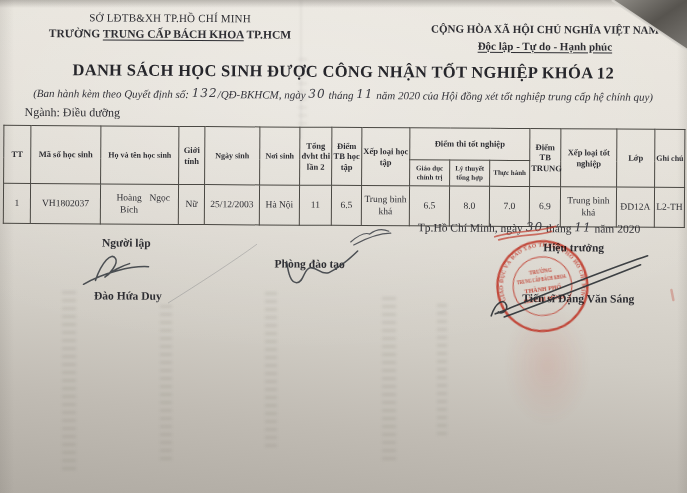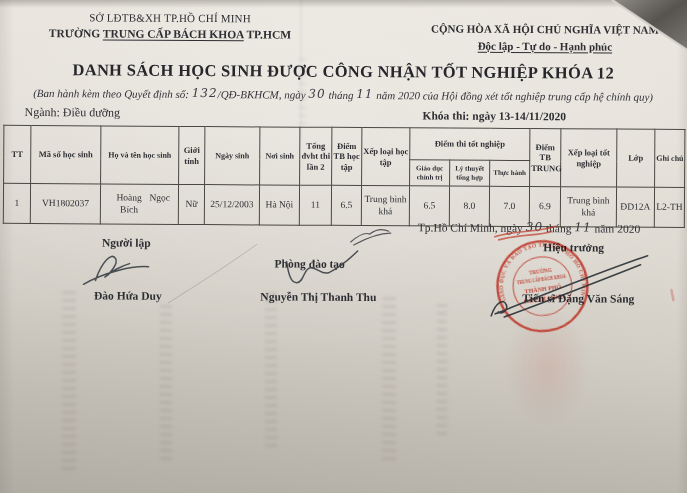--- a/index.html
+++ b/index.html
@@ -99,21 +99,20 @@
     <div class="nat-block">
       <div class="nat-line1">CỘNG HÒA XÃ HỘI CHỦ NGHĨA VIỆT NAM</div>
       <div class="nat-line2">Độc lập - Tự do - Hạnh phúc</div>
     </div>
 
     <div class="doc-title">DANH SÁCH HỌC SINH ĐƯỢC CÔNG NHẬN TỐT NGHIỆP KHÓA 12</div>
 
     <div class="doc-subtitle"><span>(Ban hành kèm theo Quyết định số: </span><span class="hand">132</span><span>/QĐ-BKHCM, ngày </span><span class="hand">30</span><span> tháng </span><span class="hand">11</span><span> năm 2020 của Hội đồng xét tốt nghiệp trung cấp hệ chính quy)</span></div>
 
     <div class="info-major">Ngành: Điều dưỡng</div>
-    <div class="info-exam">Khóa thi: ngày 13-14/11/2020</div>
 
     <table class="grid">
       <colgroup>
         <col style="width:27px">
           <col style="width:70px">
           <col style="width:78px">
           <col style="width:26px">
         <col style="width:55px">
           <col style="width:40px">
           <col style="width:32px">
@@ -178,21 +177,20 @@
     </table>
 
 
     <div class="date-line"><span>Tp.Hồ Chí Minh, ngày </span><span class="hand">30</span><span> tháng </span><span class="hand">11</span><span> năm 2020</span></div>
 
     <div class="sig-title sig1t">Người lập</div>
     <div class="sig-title sig2t">Phòng đào tạo</div>
     <div class="sig-title sig3t">Hiệu trưởng</div>
 
     <div class="sig-name sig1n">Đào Hứa Duy</div>
-    <div class="sig-name sig2n">Nguyễn Thị Thanh Thu</div>
     <div class="sig-name sig3n">Tiến sĩ Đặng Văn Sáng</div>
 
     <svg class="stamp" viewBox="0 0 120 120">
       <defs>
         <path id="ringPath" d="M 19.6,74.7 A 43,43 0 1 1 100.4,74.7"></path>
       </defs>
       <circle cx="60" cy="60" r="49" fill="none" stroke="#bf3a2c" stroke-width="2.6"></circle>
       <circle cx="60" cy="60" r="32" fill="none" stroke="#bf3a2c" stroke-width="1.1"></circle>
       <text font-size="6" font-weight="bold" fill="#bf3a2c" letter-spacing="0.4">
         <textPath href="#ringPath" startOffset="50%" text-anchor="middle">SỞ GIÁO DỤC VÀ ĐÀO TẠO THÀNH PHỐ HỒ CHÍ MINH</textPath>

